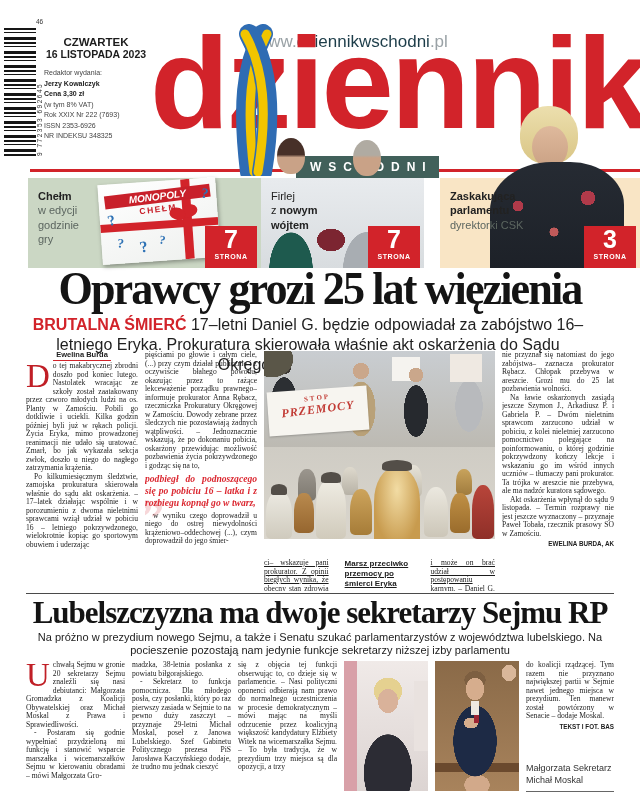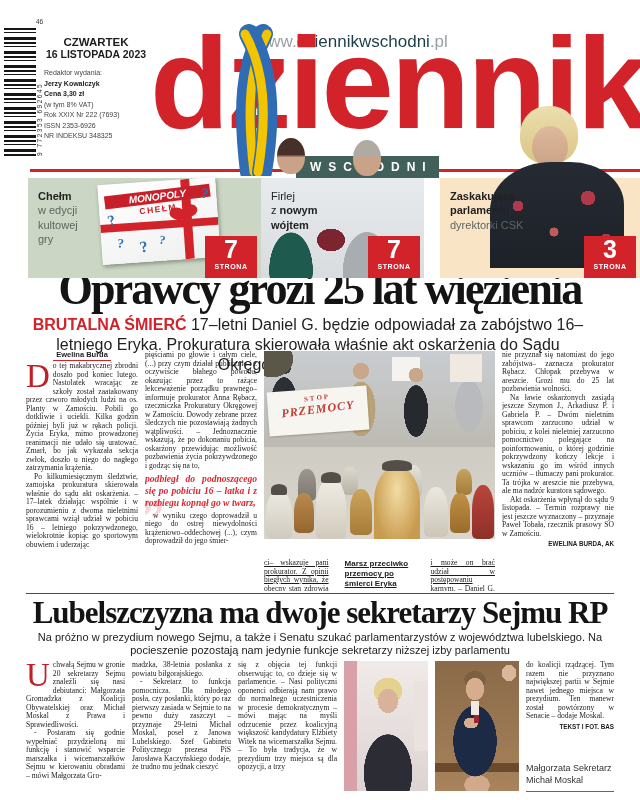--- a/index.html
+++ b/index.html
@@ -17,21 +17,21 @@
   #issue-block .meta{font-size:7px;color:#444;line-height:1.5;}
   #issue-block .meta .b{font-weight:bold;color:#222;}
   #website{left:256px;top:32px;font-size:17px;color:#9aa2a6;}
   #website .name{color:#1d3d49;font-weight:normal;}
   #logo-text{left:150px;top:18px;font-size:130px;line-height:1;font-weight:bold;color:#d2232a;letter-spacing:-3px;z-index:1;}
   #wschodni{left:296px;top:156px;background:#41605a;color:#fff;font-size:12px;font-weight:bold;letter-spacing:7px;padding:4px 6px 4px 14px;z-index:2;}
   #red-line{left:30px;right:0;top:169px;height:3px;background:#d2232a;z-index:1;}
   #ribbon{left:216px;top:24px;width:82px;height:152px;z-index:4;}
 
   
-  .teaser{position:absolute;top:178px;height:100px;z-index:5;}
+  .teaser{position:absolute;top:178px;height:90px;z-index:5;}
   #teaser1{left:28px;width:233px;background:#cbd7c4;}
   #teaser2{left:261px;width:163px;background:#e4e7ea;}
   #teaser3{left:440px;width:200px;background:#f9e5c5;}
   .t-text{position:absolute;left:10px;top:11px;font-size:11px;line-height:1.3;color:#222;z-index:3;}
   .t-text .dim{color:#5c6660;}
   .t-text .b{font-weight:bold;}
   .badge{position:absolute;right:4px;bottom:0;width:52px;height:42px;background:#d2232a;color:#fff;text-align:center;z-index:6;}
   .badge .num{display:block;font-size:25px;font-weight:bold;line-height:27px;}
   .badge .lbl{display:block;font-size:7px;font-weight:bold;letter-spacing:.6px;}
   
@@ -169,21 +169,21 @@
       <path d="M29 10 C48 44 52 88 42 148" stroke="#f2c500" stroke-width="9" fill="none" stroke-linecap="round"></path>
     </svg>
 
     <div class="abs" id="red-line"></div>
   </div>
 
   <div class="teaser" id="teaser1">
     <div class="t-text">
       <div class="b">Chełm</div>
       <div class="dim">w edycji</div>
-      <div class="dim">kultowej</div>
+      <div class="dim">godzinie</div>
       <div class="dim">gry</div>
     </div>
     <div id="mono-box">
       <div id="mono-rib-h"></div>
       <div id="mono-rib-v"></div>
       <div class="bow" style="right:20px;top:26px;transform:rotate(-25deg);"></div>
       <div class="bow" style="right:32px;top:28px;transform:rotate(25deg);"></div>
       <div id="mono-banner">MONOPOLY</div>
       <div id="mono-city">CHEŁM</div>
       <span class="qmark" style="left:8px;top:28px;font-size:15px;transform:rotate(-12deg);">?</span>

